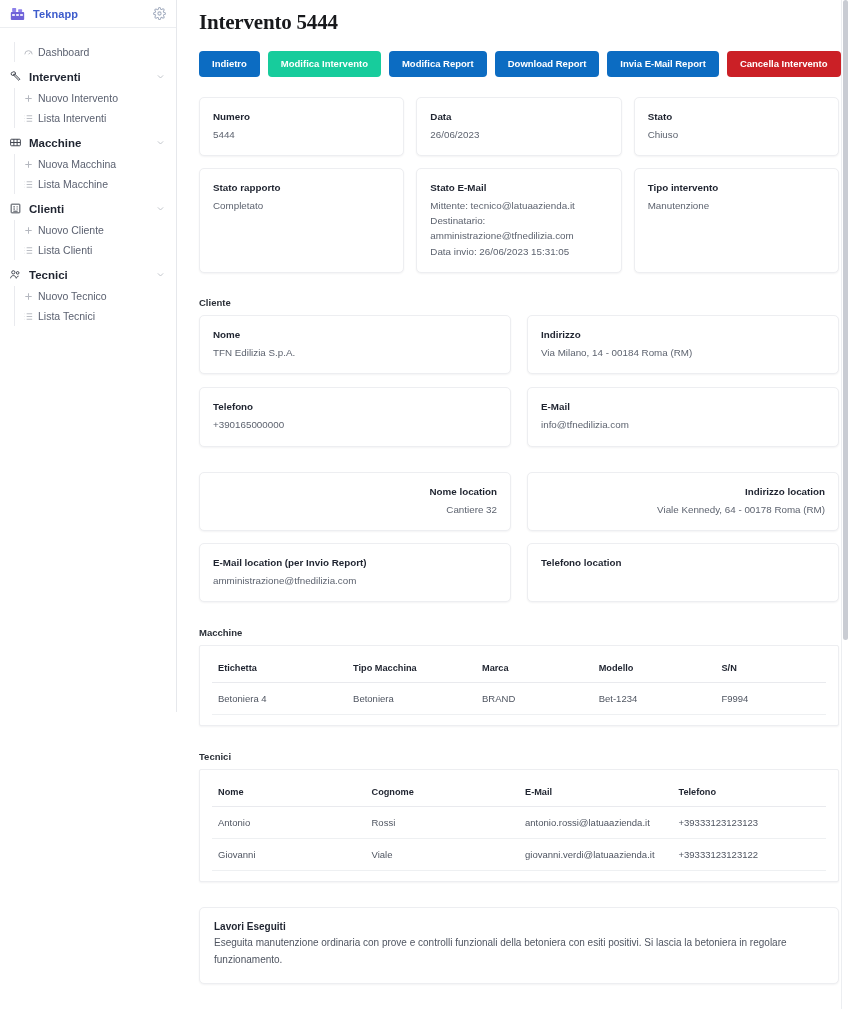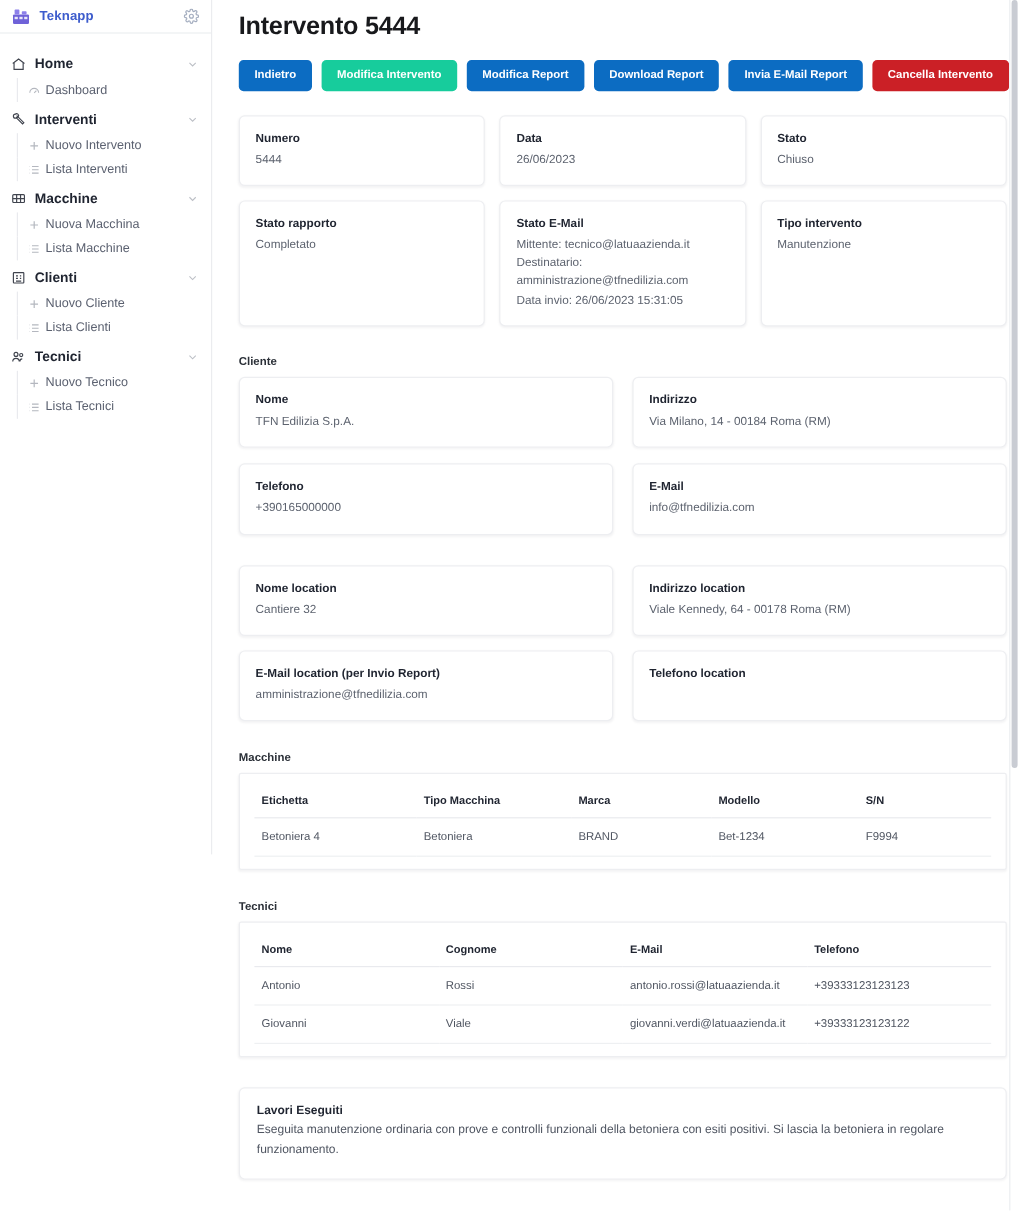--- a/index.html
+++ b/index.html
@@ -59,21 +59,21 @@
   .nav-item .slabel { font-size: 10.5px; color: #5b6170; }
 
   
   .main {
     flex: 1 1 auto; height: 1009px; position: relative;
     background: #ffffff; overflow: hidden;
     padding: 0 11px 0 11px;
   }
   .page-title {
     font-size: 21px; font-weight: bold; color: #18191c;
-    margin: 10px 0 0 11px; letter-spacing: -.2px;
+    margin: 10px 0 0 11px; letter-spacing: -.2px; font-family: Liberation Serif, serif;
   }
 
   .btn-row { display: flex; gap: 8px; margin: 16px 0 0 11px; flex-wrap: nowrap; }
   .btn {
     border: none; border-radius: 4px; color: #fff;
     font-size: 9.5px; font-weight: bold;
     padding: 8px 13px; cursor: pointer; white-space: nowrap;
     font-family: "Liberation Sans", sans-serif;
     line-height: 1;
   }
@@ -108,21 +108,21 @@
   .row-top .card { min-height: 52px; }
   .row-top2 { margin-top: 12px; }
   .row-top2 .card { min-height: 97px; }
 
   .row-2 { display: flex; gap: 16px; margin-left: 11px; }
   .row-2 .card { flex: 1 1 0; min-height: 50px; }
 
   .cliente-wrap { margin-top: 24px; }
   .cli-row2 { margin-top: 13px; }
 
-  .loc-row  { margin-top: 25px; }
+  .loc-row  { margin-top: 25px; text-align: right; }
   .loc-row2 { margin-top: 12px; }
   .loc-row .card, .loc-row2 .card { min-height: 50px; }
 
   
   .tbl-section { margin-top: 25px; }
   .tbl-card {
     margin-left: 11px;
     background: #fff;
     border: 1px solid #edeef1;
     border-radius: 2px;
@@ -181,30 +181,20 @@
       <div class="brand-name">Teknapp</div>
       <svg class="brand-gear" viewBox="0 0 24 24" fill="none" stroke="#5a6b8c" stroke-width="1.9">
         <circle cx="12" cy="12" r="3"></circle>
         <path d="M19.4 15a1.6 1.6 0 00.3 1.8l.1.1a2 2 0 11-2.8 2.8l-.1-.1a1.6 1.6 0 00-1.8-.3 1.6 1.6 0 00-1 1.5V21a2 2 0 11-4 0v-.1a1.6 1.6 0 00-1-1.5 1.6 1.6 0 00-1.8.3l-.1.1a2 2 0 11-2.8-2.8l.1-.1a1.6 1.6 0 00.3-1.8 1.6 1.6 0 00-1.5-1H3a2 2 0 110-4h.1a1.6 1.6 0 001.5-1 1.6 1.6 0 00-.3-1.8l-.1-.1a2 2 0 112.8-2.8l.1.1a1.6 1.6 0 001.8.3H9a1.6 1.6 0 001-1.5V3a2 2 0 014 0v.1a1.6 1.6 0 001 1.5 1.6 1.6 0 001.8-.3l.1-.1a2 2 0 112.8 2.8l-.1.1a1.6 1.6 0 00-.3 1.8V9a1.6 1.6 0 001.5 1H21a2 2 0 010 4h-.1a1.6 1.6 0 00-1.5 1z"></path>
       </svg>
     </div>
 
     <nav class="nav">
 
       <div class="nav-group">
-        <div class="nav-head">
-          <svg class="gicon" viewBox="0 0 24 24" fill="none" stroke="#1f2430" stroke-width="1.8">
-            <path d="M3 11l9-7 9 7"></path>
-              <path d="M5 10v10h14V10"></path>
-          </svg>
-          <span class="glabel">Home</span>
-          <svg class="chev" viewBox="0 0 24 24" fill="none" stroke="#6b7280" stroke-width="2.4">
-            <path d="M5 9l7 7 7-7"></path>
-          </svg>
-        </div>
         <div class="nav-sub">
           <div class="nav-item">
             <svg class="sicon" viewBox="0 0 24 24" fill="none" stroke="#6b7280" stroke-width="2">
               <path d="M4 16a8 8 0 1116 0"></path>
                 <path d="M12 16l4-4"></path>
             </svg>
             <span class="slabel">Dashboard</span>
           </div>
         </div>
       </div>

